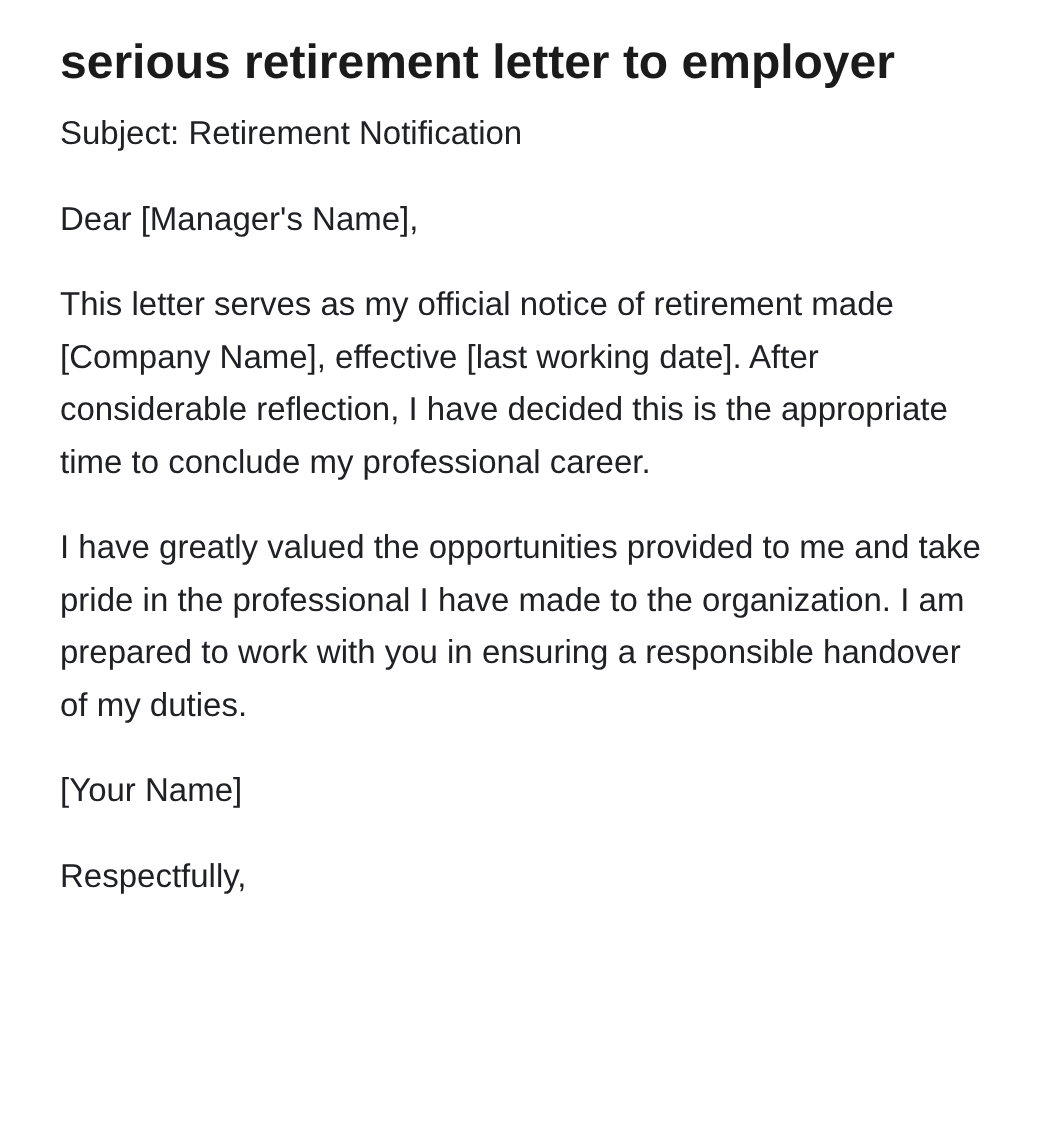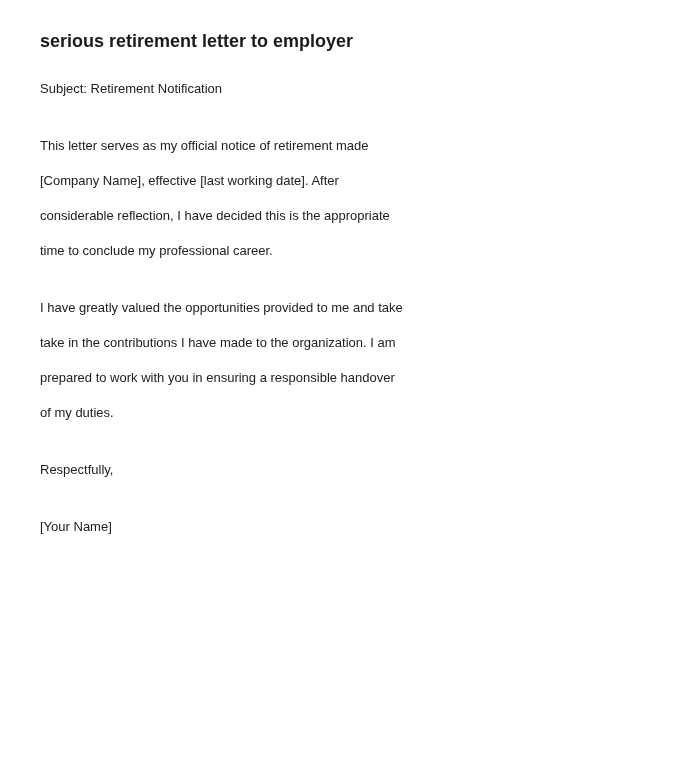--- a/index.html
+++ b/index.html
@@ -12,52 +12,53 @@
     width: 700px;
     height: 762px;
     box-sizing: border-box;
     padding: 27px 40px 0 40px;
     background: #ffffff;
     font-family: "Liberation Sans", sans-serif;
     overflow: hidden;
   }
   .page-title {
     margin: 0 0 16px 0;
-    font-size: 18px;
+    font-size: 32px;
     line-height: 28px;
     font-weight: 700;
     color: #1b1b1b;
     letter-spacing: 0;
   }
   .letter-paragraph {
     margin: 0 0 22px 0;
-    font-size: 13px;
+    font-size: 22px;
     line-height: 35px;
     font-weight: 400;
     color: #202124;
     white-space: pre-line;
     max-width: 620px;
   }
 </style>
 </head>
 <body>
 
 <div class="page">
   <h2 class="page-title">serious retirement letter to employer</h2>
 
   <p class="letter-paragraph">Subject: Retirement Notification</p>
 
+  <p class="letter-paragraph">Dear [Manager's Name],</p>
 
   <p class="letter-paragraph">This letter serves as my official notice of retirement made
 [Company Name], effective [last working date]. After
 considerable reflection, I have decided this is the appropriate
 time to conclude my professional career.</p>
 
   <p class="letter-paragraph">I have greatly valued the opportunities provided to me and take
-take in the contributions I have made to the organization. I am
+pride in the professional I have made to the organization. I am
 prepared to work with you in ensuring a responsible handover
 of my duties.</p>
 
 
+  <p class="letter-paragraph">[Your Name]</p>
+
   <p class="letter-paragraph">Respectfully,</p>
-
-  <p class="letter-paragraph">[Your Name]</p>
 </div>
 
 </body></html>

